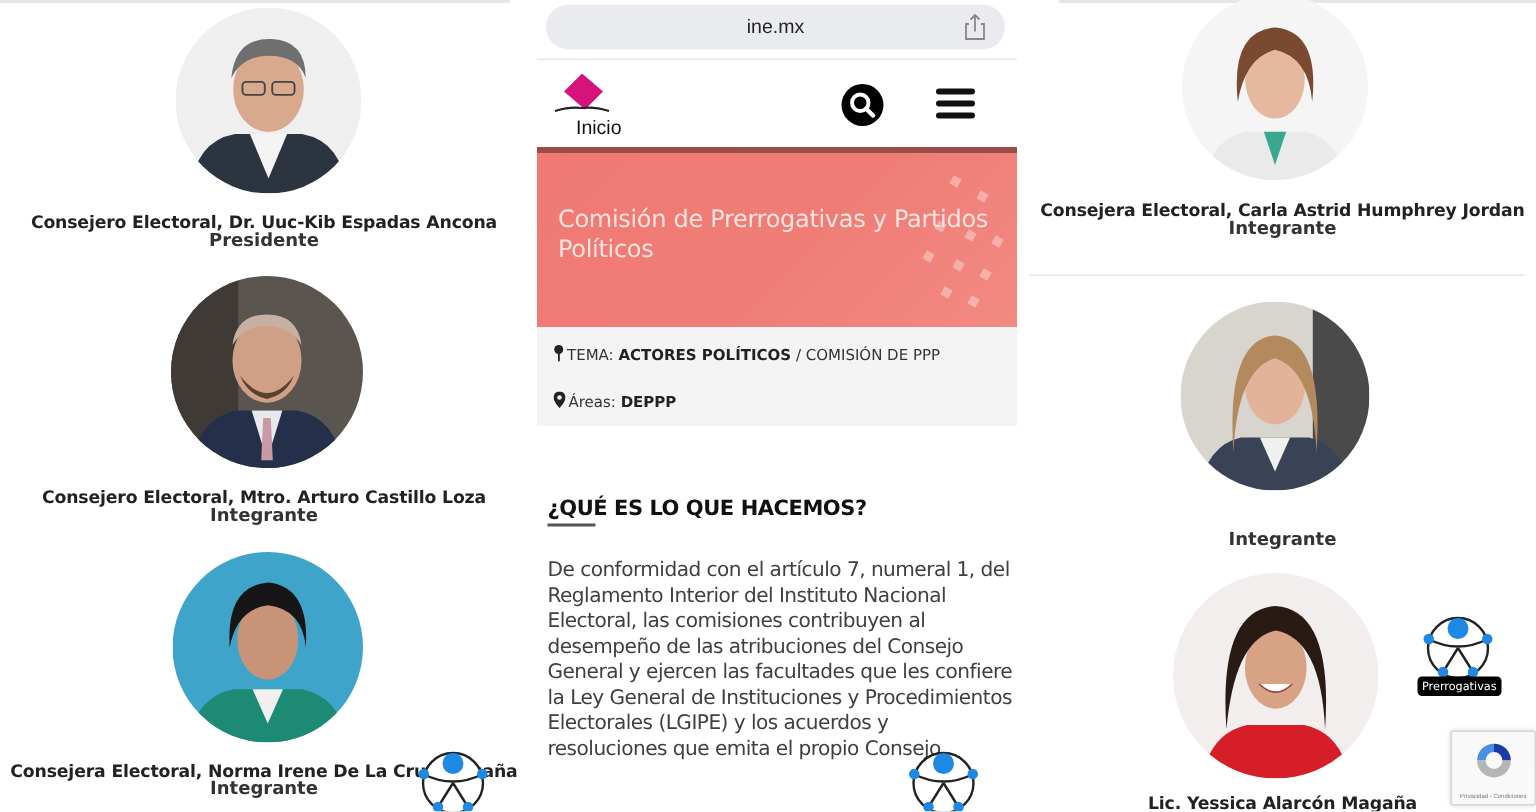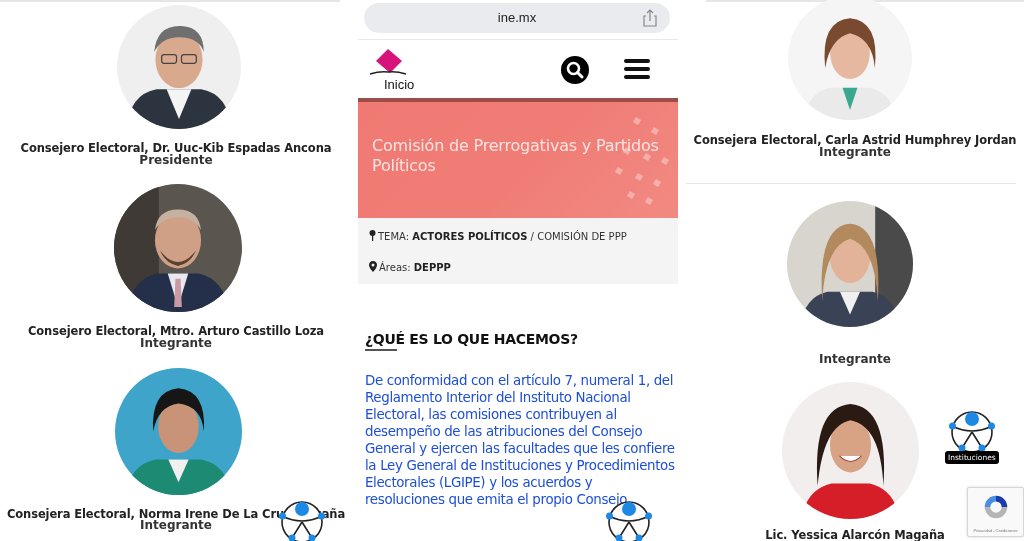--- a/index.html
+++ b/index.html
@@ -33,21 +33,21 @@
     .hero-pattern { position: absolute; right: -6px; top: 10px; width: 90px; height: 110px; opacity: 0.35; }
     .hero-title { position: absolute; left: 14px; top: 38px; width: 300px; font-size: 16px; line-height: 20px; color: #fde4e1; font-family: "DejaVu Sans", sans-serif; font-weight: normal; letter-spacing: -0.2px; }
 
     .meta { position: absolute; left: 6px; top: 218px; width: 320px; height: 66px; background: #f4f4f4; }
     .meta-row { position: absolute; left: 11px; font-size: 10px; color: #333; font-family: "DejaVu Sans", sans-serif; }
     .meta-row b { font-weight: bold; color: #222; }
     .pin-icon { display: inline-block; vertical-align: -1px; margin-right: 2px; }
 
     .sec-title { position: absolute; left: 13px; top: 331px; font-size: 14px; font-weight: bold; color: #111; font-family: "DejaVu Sans", sans-serif; letter-spacing: -0.3px; }
     .sec-underline { position: absolute; left: 13px; top: 349px; width: 32px; height: 2px; background: #555; }
-    .body-text { position: absolute; left: 13px; top: 372px; width: 310px; font-size: 13.4px; line-height: 17px; color: #1d4ed8; font-family: "DejaVu Sans", sans-serif; letter-spacing: -0.35px; }
+    .body-text { position: absolute; left: 13px; top: 372px; width: 310px; font-size: 13.4px; line-height: 17px; color: #404040; font-family: "DejaVu Sans", sans-serif; letter-spacing: -0.35px; }
 
     .right-sep { position: absolute; left: 0; width: 330px; height: 1px; background: #e6e6e6; }
 
     .a11y-icon { position: absolute; width: 48px; height: 48px; }
     .a11y-label { position: absolute; background: #000; color: #fff; font-size: 7.5px; font-family: "DejaVu Sans", sans-serif; border-radius: 3px; padding: 2px 3px; white-space: nowrap; }
 
     .recaptcha { position: absolute; left: 967px; top: 487px; width: 57px; height: 50px; background: #f9f9f9; border: 1px solid #d6d6d6; border-radius: 2px; box-shadow: 0 0 3px rgba(0,0,0,0.15); }
     .recaptcha .rc-text { position: absolute; left: 0; right: 0; bottom: 3px; font-size: 4px; color: #777; text-align: center; }
   </style>
 </head>
@@ -239,21 +239,21 @@
       <circle cx="24" cy="26" r="20" fill="#fff" stroke="#222" stroke-width="1.6"></circle>
       <path d="M4 20 Q24 30 44 20" fill="none" stroke="#222" stroke-width="1.6"></path>
       <path d="M24 26 L14 42 M24 26 L34 42" stroke="#222" stroke-width="1.6"></path>
       <circle cx="24" cy="13" r="7" fill="#1e88e5"></circle>
       <circle cx="4.5" cy="20" r="3.5" fill="#1e88e5"></circle>
       <circle cx="43.5" cy="20" r="3.5" fill="#1e88e5"></circle>
       <circle cx="14" cy="42" r="3.5" fill="#1e88e5"></circle>
       <circle cx="34" cy="42" r="3.5" fill="#1e88e5"></circle>
     </svg>
   </div>
-  <div class="a11y-label" style="left:259px;top:451px;">Instituciones</div>
+  <div class="a11y-label" style="left:259px;top:451px;">Prerrogativas</div>
 </div>
 
 <div class="recaptcha">
   <svg viewBox="0 0 32 32" width="30" height="30" style="position:absolute;left:13px;top:4px;">
     <path d="M16 4 A12 12 0 0 1 28 16 L22 16 A6 6 0 0 0 16 10Z" fill="#1c3aa9"></path>
     <path d="M16 4 A12 12 0 0 0 4 16 L10 16 A6 6 0 0 1 16 10Z" fill="#4a90e2"></path>
     <path d="M4 16 A12 12 0 0 0 28 16 L22 16 A6 6 0 0 1 10 16Z" fill="#b5b5b5"></path>
   </svg>
   <div class="rc-text">Privacidad - Condiciones</div>
 </div>

